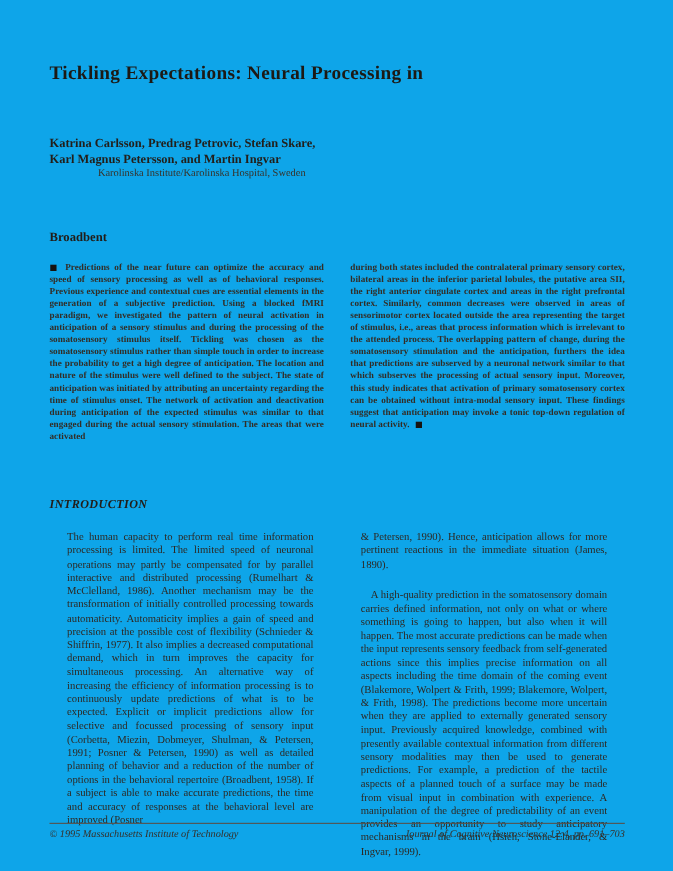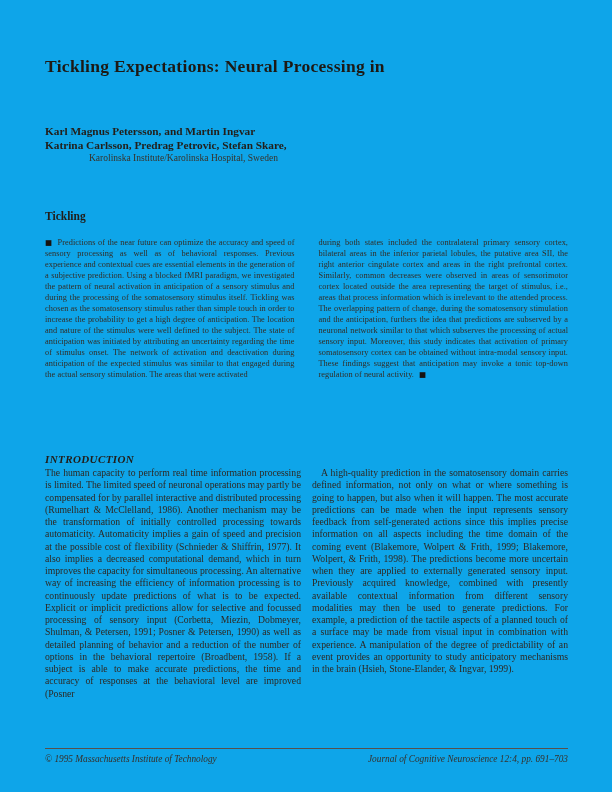--- a/index.html
+++ b/index.html
@@ -26,21 +26,21 @@
   .affiliation {
     position:absolute; left:45px; top:153px; width:420px;
     font-size:9.5px; line-height:11px; color:#383229;margin-left:44px;
   }
   .abstract-heading {
     position:absolute; left:45px; top:210px;
     font-size:11.5px; font-weight:bold; color:#221d18;
   }
   .abstract-cols {
     position:absolute; left:45px; top:237px; width:523px;
-    display:flex; gap:24px;
+    display:flex; gap:24px;font-weight:bold;
   }
   .abs-col {
     width:256px; font-size:8.3px; line-height:11px;
     text-align:justify; color:#332d26; letter-spacing:0.05px;
   }
   .sq {
     font-family:"DejaVu Sans",sans-serif; font-size:7.5px;
     color:#171310;
   }
   .sq.open { margin-right:5px; }
@@ -50,21 +50,21 @@
     font-size:11px; font-weight:bold; letter-spacing:0.4px; color:#221d18;font-style:italic;
   }
   .intro-cols {
     position:absolute; left:45px; top:467px; width:523px;
     display:flex; gap:11px;
   }
   .intro-col {
     width:256px; font-size:9.7px; line-height:12.25px;
     text-align:justify; color:#2e2822;
   }
-  .intro-col p { margin:0; }
+  .intro-col p { margin:16px; }
   .intro-col p.indented { text-indent:9px; }
   .footer-rule {
     position:absolute; left:45px; top:748px; width:523px; height:1px;
     background:#57514b;
   }
   .footer {
     position:absolute; left:45px; top:754px; width:523px;
     display:flex; justify-content:space-between;
     font-size:9.3px; font-style:italic; color:#36302a;
   }
@@ -72,40 +72,41 @@
 </head>
 <body>
 
 <div class="page">
 
   <div class="title">
     <div>Tickling Expectations: Neural Processing in</div>
   </div>
 
   <div class="authors">
+    <div>Katrina Carlsson, Predrag Petrovic, Stefan Skare,</div>
     <div>Karl Magnus Petersson, and Martin Ingvar</div>
-    <div>Katrina Carlsson, Predrag Petrovic, Stefan Skare,</div>
   </div>
 
   <div class="affiliation">Karolinska Institute/Karolinska Hospital, Sweden</div>
 
-  <div class="abstract-heading">Tickling</div>
+  <div class="abstract-heading">Broadbent</div>
 
   <div class="abstract-cols">
     <div class="abs-col"><span class="sq open">■</span><span>Predictions of the near future can optimize the accuracy and speed of sensory processing as well as of behavioral responses. Previous experience and contextual cues are essential elements in the generation of a subjective prediction. Using a blocked fMRI paradigm, we investigated the pattern of neural activation in anticipation of a sensory stimulus and during the processing of the somatosensory stimulus itself. Tickling was chosen as the somatosensory stimulus rather than simple touch in order to increase the probability to get a high degree of anticipation. The location and nature of the stimulus were well defined to the subject. The state of anticipation was initiated by attributing an uncertainty regarding the time of stimulus onset. The network of activation and deactivation during anticipation of the expected stimulus was similar to that engaged during the actual sensory stimulation. The areas that were activated</span></div>
     <div class="abs-col"><span>during both states included the contralateral primary sensory cortex, bilateral areas in the inferior parietal lobules, the putative area SII, the right anterior cingulate cortex and areas in the right prefrontal cortex. Similarly, common decreases were observed in areas of sensorimotor cortex located outside the area representing the target of stimulus, i.e., areas that process information which is irrelevant to the attended process. The overlapping pattern of change, during the somatosensory stimulation and the anticipation, furthers the idea that predictions are subserved by a neuronal network similar to that which subserves the processing of actual sensory input. Moreover, this study indicates that activation of primary somatosensory cortex can be obtained without intra-modal sensory input. These findings suggest that anticipation may invoke a tonic top-down regulation of neural activity.</span><span class="sq close">■</span></div>
   </div>
 
   <div class="intro-heading">INTRODUCTION</div>
 
   <div class="intro-cols">
     <div class="intro-col">
       <p>The human capacity to perform real time information processing is limited. The limited speed of neuronal operations may partly be compensated for by parallel interactive and distributed processing (Rumelhart &amp; McClelland, 1986). Another mechanism may be the transformation of initially controlled processing towards automaticity. Automaticity implies a gain of speed and precision at the possible cost of flexibility (Schnieder &amp; Shiffrin, 1977). It also implies a decreased computational demand, which in turn improves the capacity for simultaneous processing. An alternative way of increasing the efficiency of information processing is to continuously update predictions of what is to be expected. Explicit or implicit predictions allow for selective and focussed processing of sensory input (Corbetta, Miezin, Dobmeyer, Shulman, &amp; Petersen, 1991; Posner &amp; Petersen, 1990) as well as detailed planning of behavior and a reduction of the number of options in the behavioral repertoire (Broadbent, 1958). If a subject is able to make accurate predictions, the time and accuracy of responses at the behavioral level are improved (Posner</p>
     </div>
     <div class="intro-col">
+      <p>&amp; Petersen, 1990). Hence, anticipation allows for more pertinent reactions in the immediate situation (James, 1890).</p>
       <p class="indented">A high-quality prediction in the somatosensory domain carries defined information, not only on what or where something is going to happen, but also when it will happen. The most accurate predictions can be made when the input represents sensory feedback from self-generated actions since this implies precise information on all aspects including the time domain of the coming event (Blakemore, Wolpert &amp; Frith, 1999; Blakemore, Wolpert, &amp; Frith, 1998). The predictions become more uncertain when they are applied to externally generated sensory input. Previously acquired knowledge, combined with presently available contextual information from different sensory modalities may then be used to generate predictions. For example, a prediction of the tactile aspects of a planned touch of a surface may be made from visual input in combination with experience. A manipulation of the degree of predictability of an event provides an opportunity to study anticipatory mechanisms in the brain (Hsieh, Stone-Elander, &amp; Ingvar, 1999).</p>
     </div>
   </div>
 
   <div class="footer-rule"></div>
 
   <div class="footer">
     <span>© 1995 Massachusetts Institute of Technology</span>
     <span>Journal of Cognitive Neuroscience 12:4, pp. 691–703</span>
   </div>

